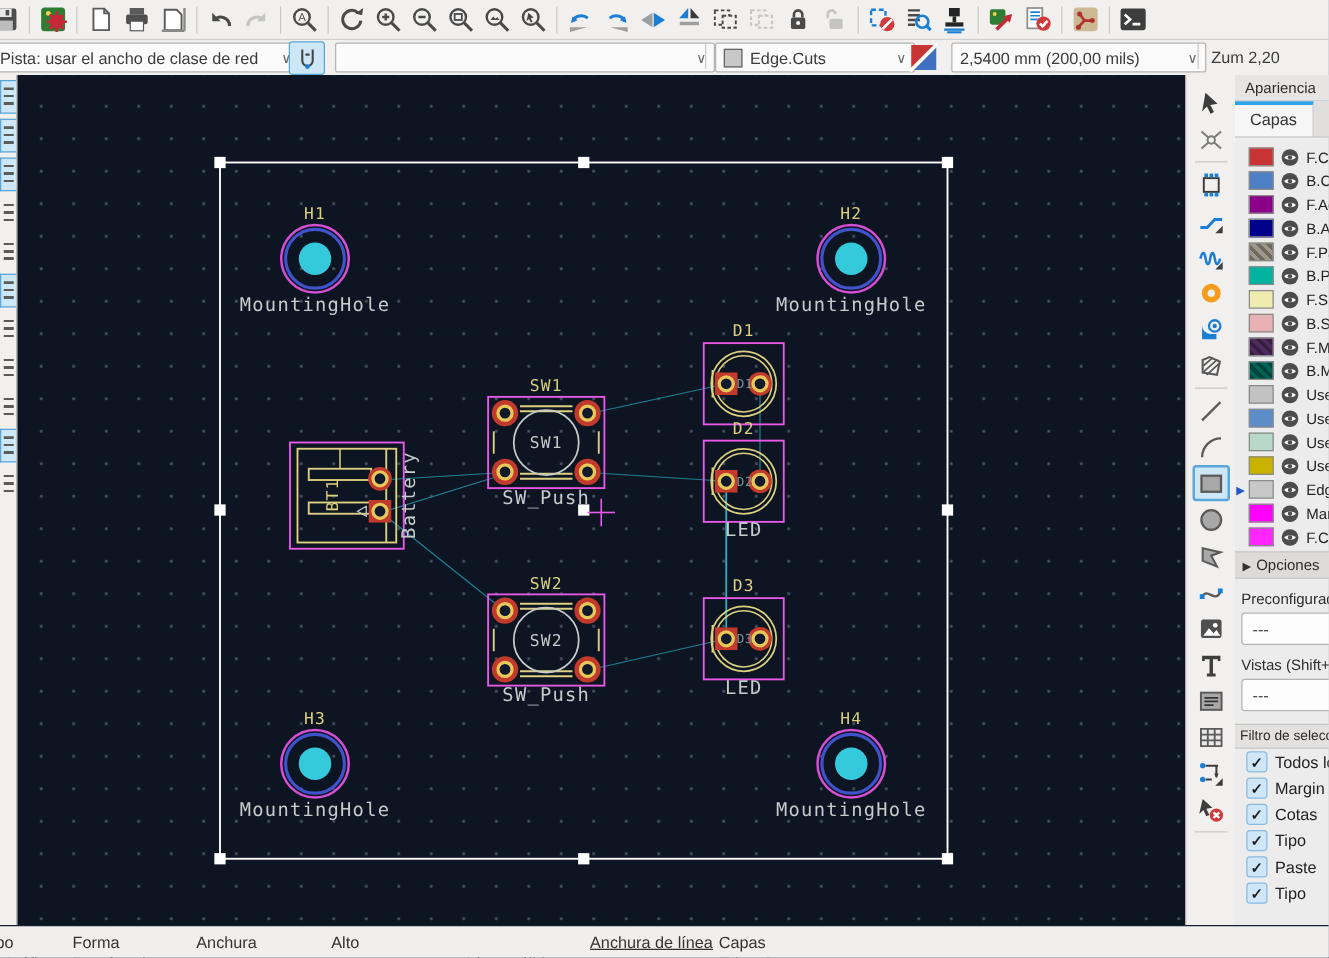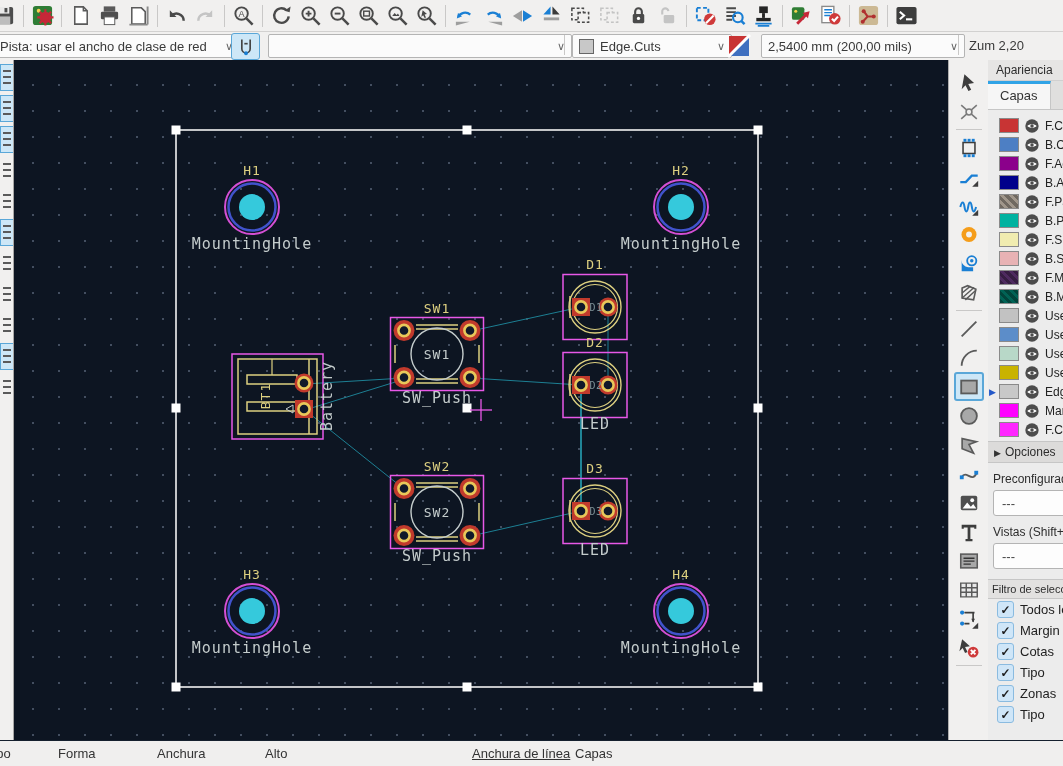--- a/index.html
+++ b/index.html
@@ -831,21 +831,21 @@
       <div class="frow">
         <div class="cbx">✓</div>
         <span class="flabel">Cotas</span>
       </div>
       <div class="frow">
         <div class="cbx">✓</div>
         <span class="flabel">Tipo</span>
       </div>
       <div class="frow">
         <div class="cbx">✓</div>
-        <span class="flabel">Zonas</span>
+        <span class="flabel">Paste</span>
       </div>
       <div class="frow">
         <div class="cbx">✓</div>
         <span class="flabel">Tipo</span>
       </div>
     </div>
 </div>
 
 <div id="statusbar">
     <span class="scol" style="left: -14px;">Tipo</span>

